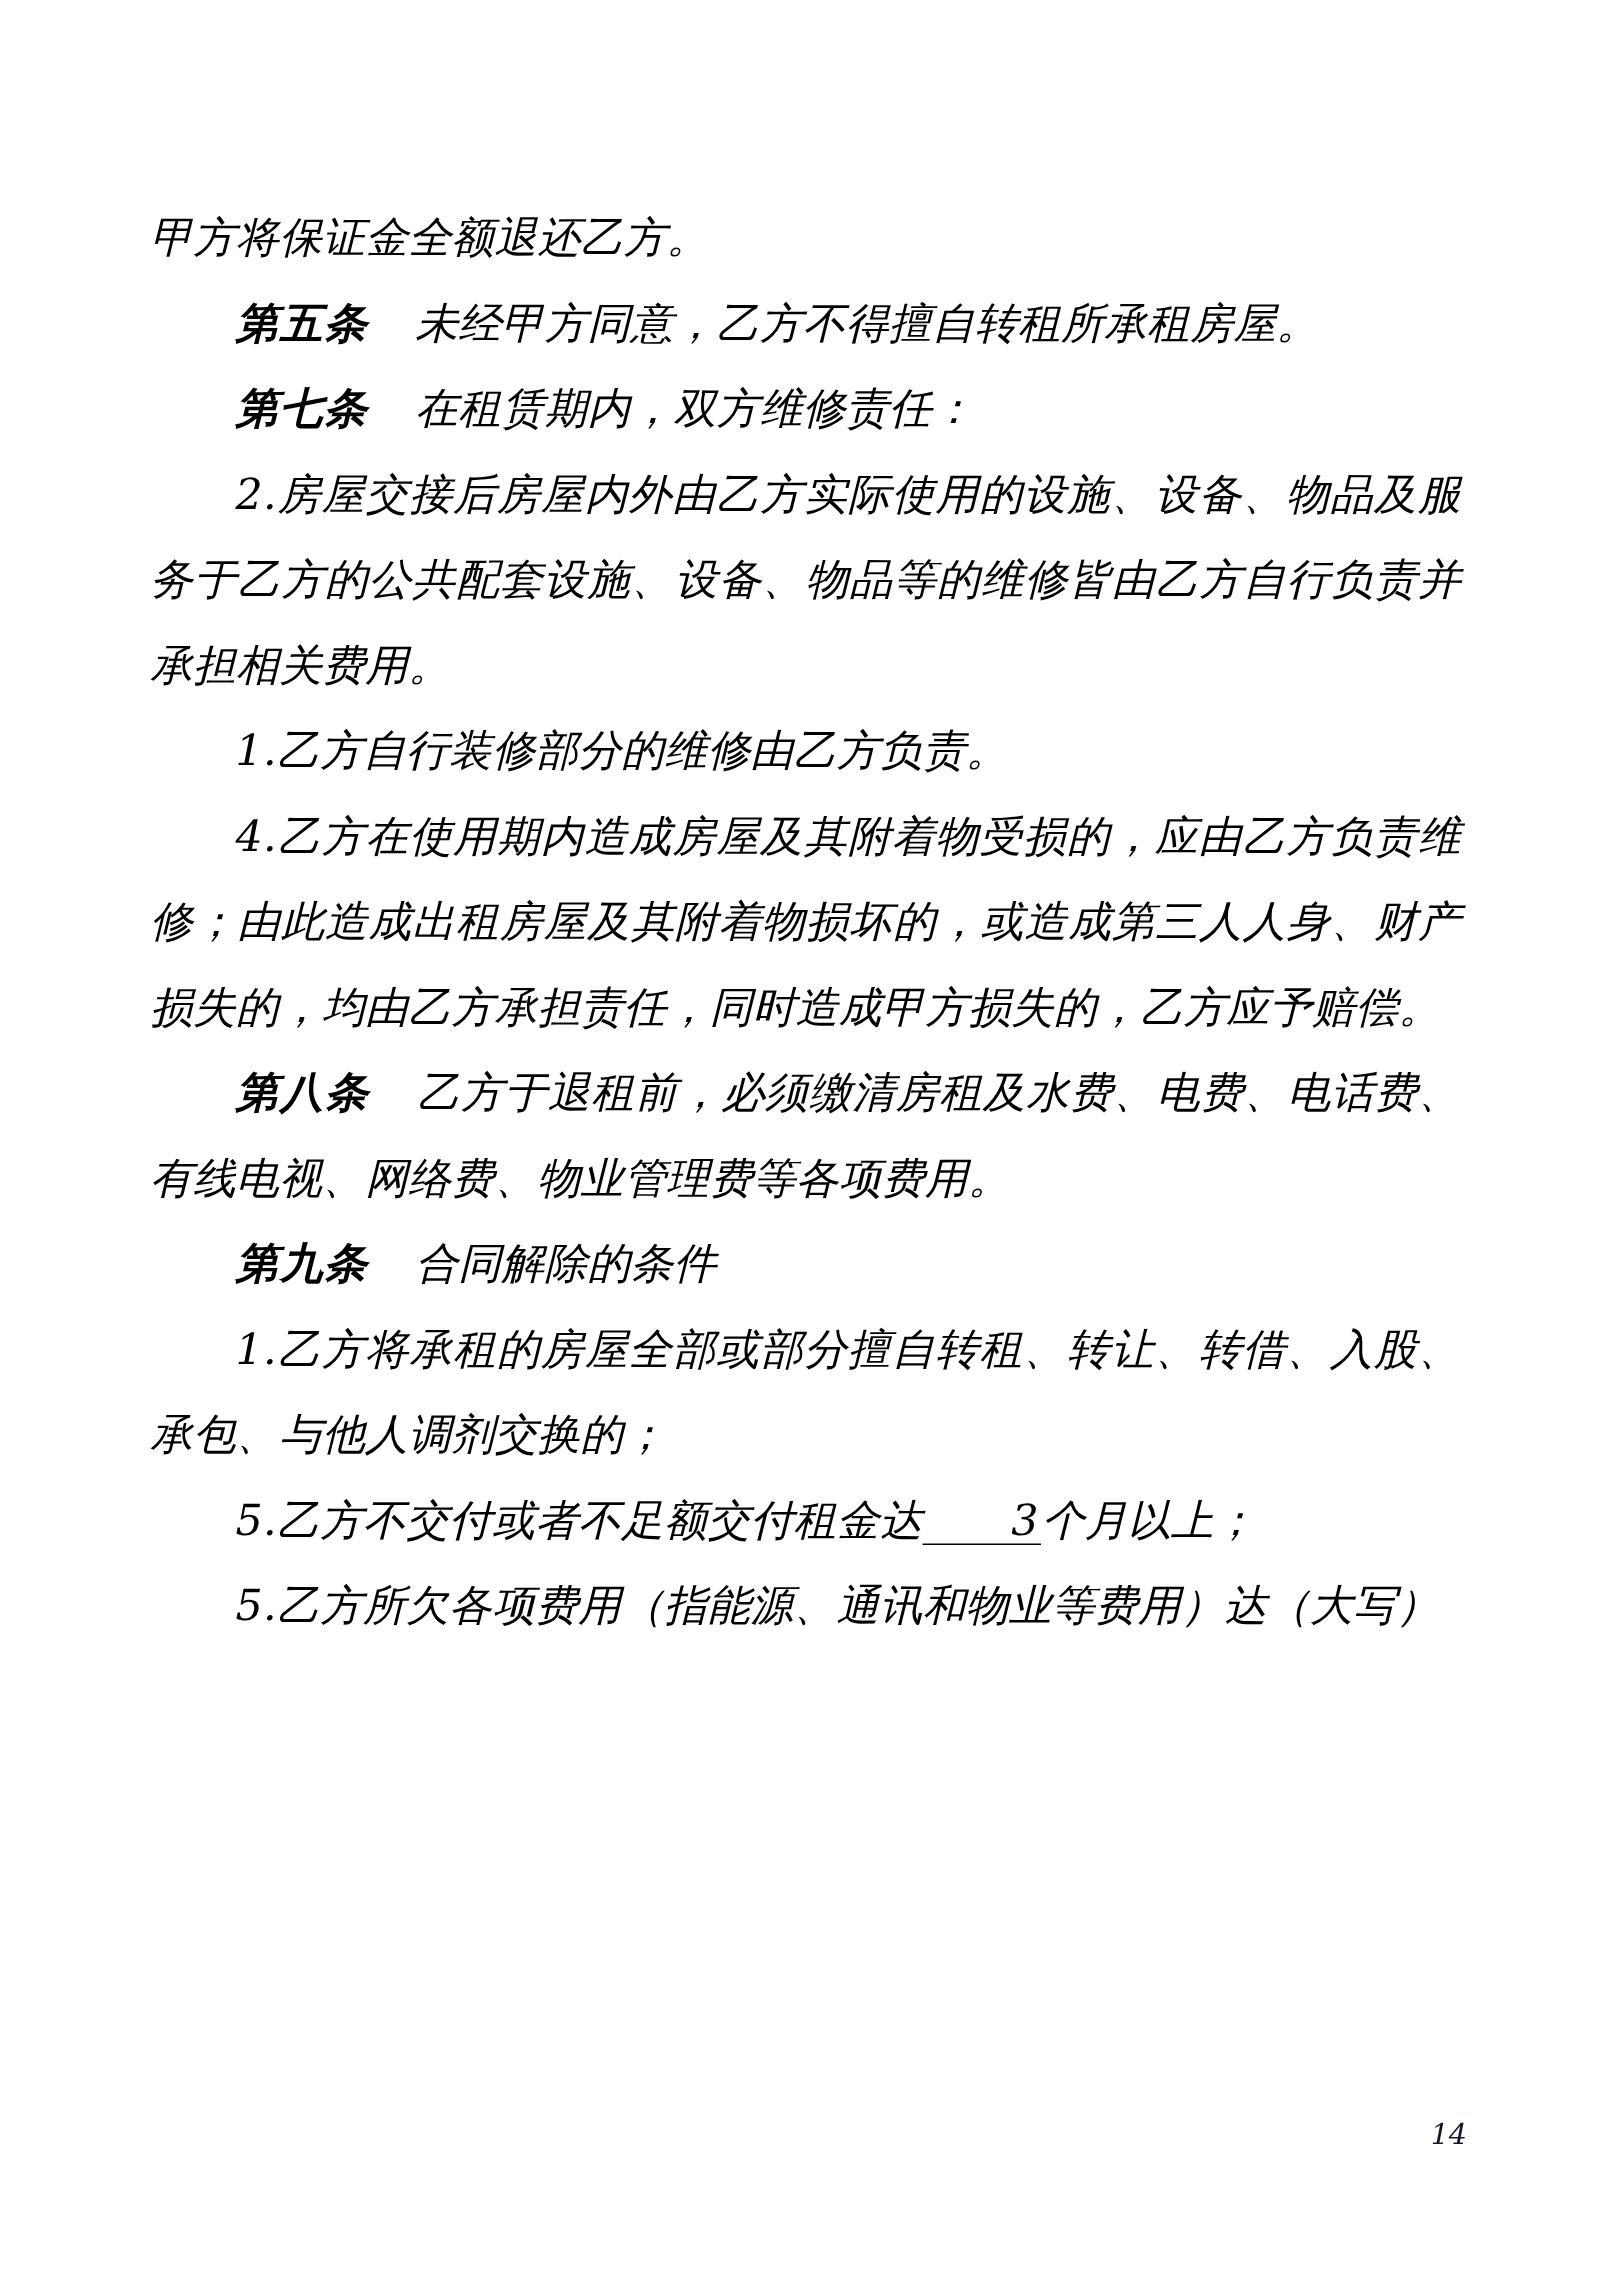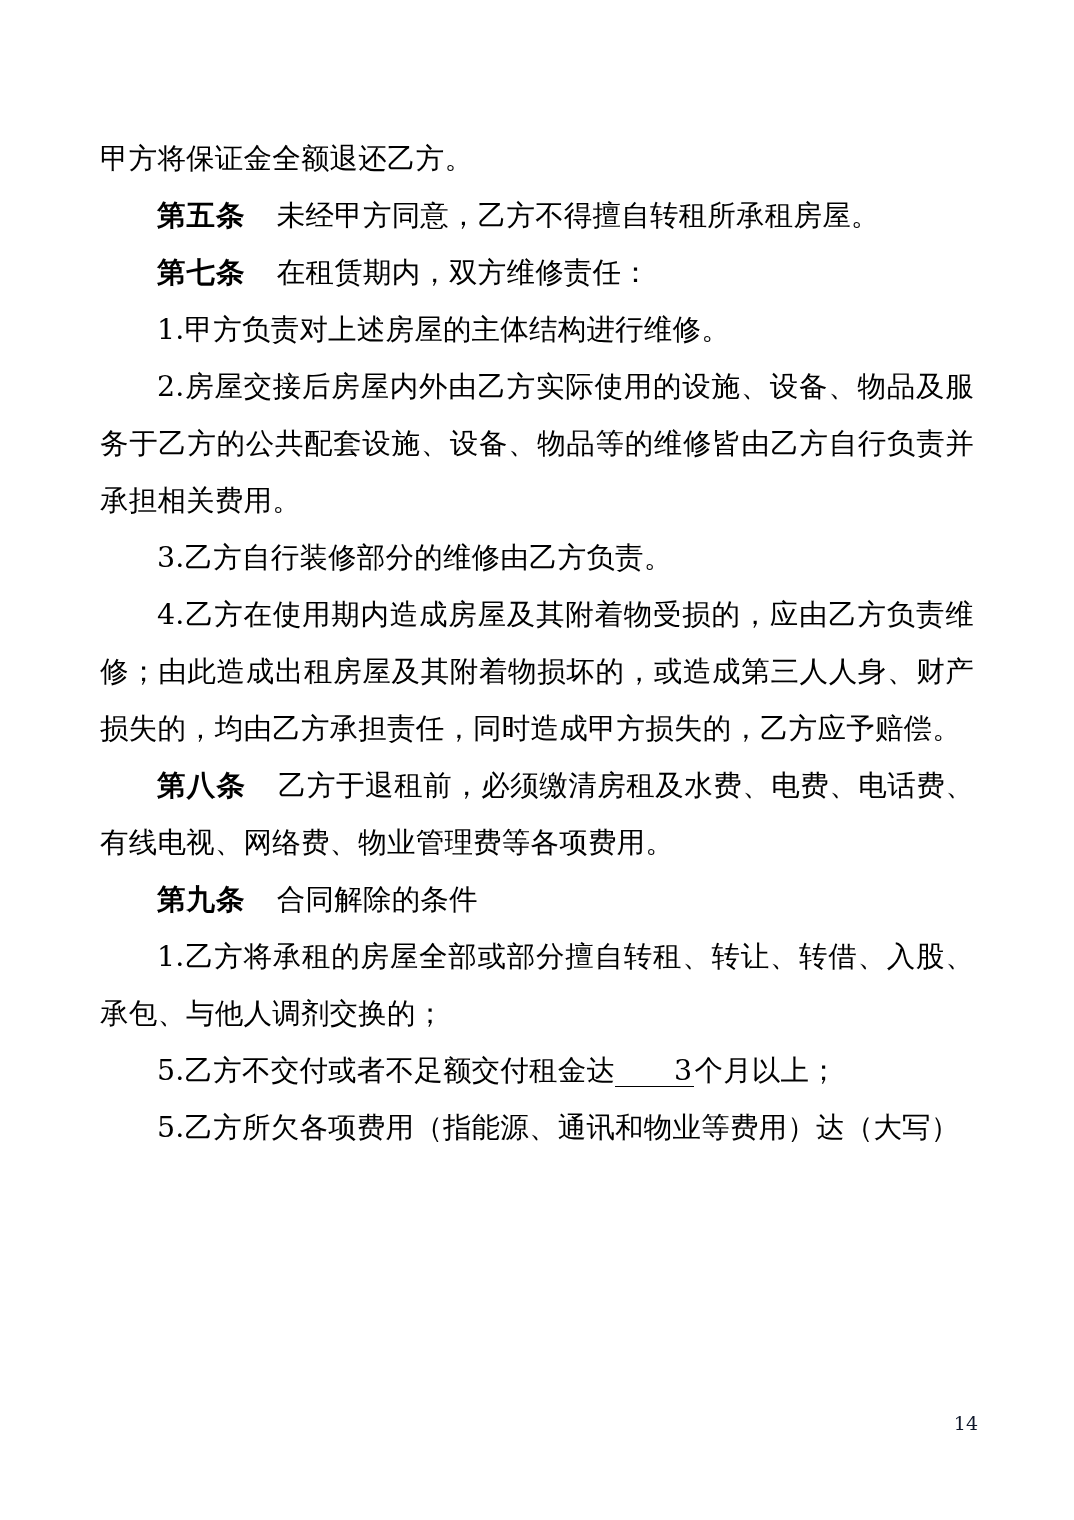--- a/index.html
+++ b/index.html
@@ -10,20 +10,21 @@
   .page {
     position: relative;
     width: 1074px;
     height: 1520px;
     background: #ffffff;
     margin: 0 auto;
     box-sizing: border-box;
     padding: 130px 100px 60px 100px;
     font-family: "DejaVu Serif", "Liberation Serif", serif;
     color: #000000;
+    font-style: italic;
   }
   .body-text {
     font-size: 28.5px;
     line-height: 57px;
     text-align: justify;
     text-justify: inter-ideograph;
     letter-spacing: 0.2px;
   }
   .para {
     margin: 0;
@@ -70,30 +71,27 @@
 
     <p class="para indent">
       <span class="art-label">第五条</span><span class="gap-sm"></span><span>未经甲方同意，乙方不得擅自转租所承租房屋。</span>
     </p>
 
 
     <p class="para indent">
       <span class="art-label">第七条</span><span class="gap-sm"></span><span>在租赁期内，双方维修责任：</span>
     </p>
 
-    <p class="para indent">
-      <span>1.甲方负责对上述房屋的主体结构进行维修。</span>
-    </p>
 
     <p class="para indent">
       <span>2.房屋交接后房屋内外由乙方实际使用的设施、设备、物品及服务于乙方的公共配套设施、设备、物品等的维修皆由乙方自行负责并承担相关费用。</span>
     </p>
 
     <p class="para indent">
-      <span>3.乙方自行装修部分的维修由乙方负责。</span>
+      <span>1.乙方自行装修部分的维修由乙方负责。</span>
     </p>
 
     <p class="para indent">
       <span>4.乙方在使用期内造成房屋及其附着物受损的，应由乙方负责维修；由此造成出租房屋及其附着物损坏的，或造成第三人人身、财产损失的，均由乙方承担责任，同时造成甲方损失的，乙方应予赔偿。</span>
     </p>
 
     <p class="para indent">
       <span class="art-label">第八条</span><span class="gap-sm"></span><span>乙方于退租前，必须缴清房租及水费、电费、电话费、有线电视、网络费、物业管理费等各项费用。</span>
     </p>
 

